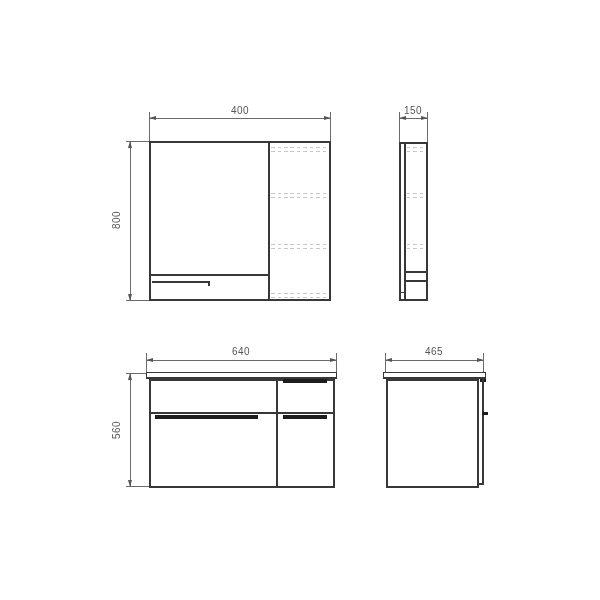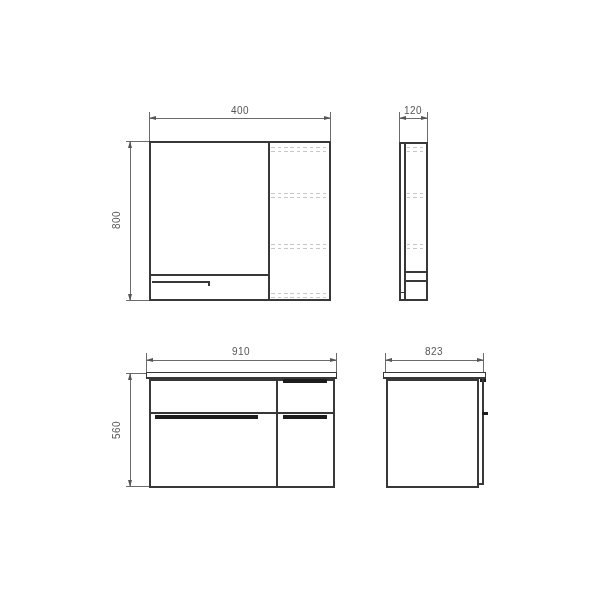--- a/index.html
+++ b/index.html
@@ -63,21 +63,21 @@
     <div class="dash" style="left:271px;top:297px;width:58px;"></div>
   </div>
 
   <div>
 
     <div class="thin" style="left:399px;top:112px;width:1px;height:30px;"></div>
     <div class="thin" style="left:427px;top:112px;width:1px;height:30px;"></div>
     <div class="thin" style="left:399px;top:118px;width:29px;height:1px;"></div>
     <div class="arr arr-l" style="left:399px;top:116px;"></div>
     <div class="arr arr-r" style="left:421px;top:116px;"></div>
-    <div class="dimlabel" style="left:392px;top:105px;">120</div>
+    <div class="dimlabel" style="left:392px;top:105px;">150</div>
 
     <div class="rect" style="left:399px;top:142px;width:29px;height:159px;"></div>
     <div class="ln" style="left:404px;top:142px;width:2px;height:159px;"></div>
     <div class="ln" style="left:404px;top:271px;width:22px;height:2px;"></div>
     <div class="ln" style="left:404px;top:280px;width:22px;height:2px;"></div>
     <div class="ln" style="left:400px;top:292px;width:5px;height:1px;"></div>
 
     <div class="dash" style="left:407px;top:147px;width:19px;"></div>
     <div class="dash" style="left:407px;top:151px;width:19px;"></div>
     <div class="dash" style="left:407px;top:193px;width:19px;"></div>
@@ -86,21 +86,21 @@
     <div class="dash" style="left:407px;top:248px;width:19px;"></div>
   </div>
 
   <div>
 
     <div class="thin" style="left:146px;top:353px;width:1px;height:20px;"></div>
     <div class="thin" style="left:336px;top:353px;width:1px;height:20px;"></div>
     <div class="thin" style="left:146px;top:360px;width:191px;height:1px;"></div>
     <div class="arr arr-l" style="left:146px;top:358px;"></div>
     <div class="arr arr-r" style="left:330px;top:358px;"></div>
-    <div class="dimlabel" style="left:220px;top:346px;">910</div>
+    <div class="dimlabel" style="left:220px;top:346px;">640</div>
 
     <div class="thin" style="left:126px;top:373px;width:20px;height:1px;"></div>
     <div class="thin" style="left:126px;top:486px;width:23px;height:1px;"></div>
     <div class="thin" style="left:130px;top:373px;width:1px;height:114px;"></div>
     <div class="arr arr-u" style="left:128px;top:373px;"></div>
     <div class="arr arr-d" style="left:128px;top:480px;"></div>
     <div class="dimlabel rot" style="left:96px;top:424px;">560</div>
 
     <div class="ctop" style="left:146px;top:372px;width:191px;height:7px;"></div>
     <div class="rect" style="left:149px;top:379px;width:186px;height:109px;"></div>
@@ -112,21 +112,21 @@
     <div class="dark" style="left:283px;top:415px;width:44px;height:4px;"></div>
   </div>
 
   <div>
 
     <div class="thin" style="left:385px;top:353px;width:1px;height:20px;"></div>
     <div class="thin" style="left:483px;top:353px;width:1px;height:20px;"></div>
     <div class="thin" style="left:385px;top:360px;width:99px;height:1px;"></div>
     <div class="arr arr-l" style="left:385px;top:358px;"></div>
     <div class="arr arr-r" style="left:477px;top:358px;"></div>
-    <div class="dimlabel" style="left:413px;top:346px;">823</div>
+    <div class="dimlabel" style="left:413px;top:346px;">465</div>
 
     <div class="ctop" style="left:383px;top:372px;width:103px;height:7px;"></div>
     <div class="dark" style="left:480px;top:379px;width:6px;height:3px;"></div>
     <div class="rect" style="left:386px;top:379px;width:93px;height:109px;"></div>
     <div class="ln" style="left:482px;top:379px;width:2px;height:106px;"></div>
     <div class="ln" style="left:477px;top:483px;width:7px;height:2px;"></div>
     <div class="dark" style="left:482px;top:412px;width:6px;height:3px;"></div>
   </div>
 
 </div>

